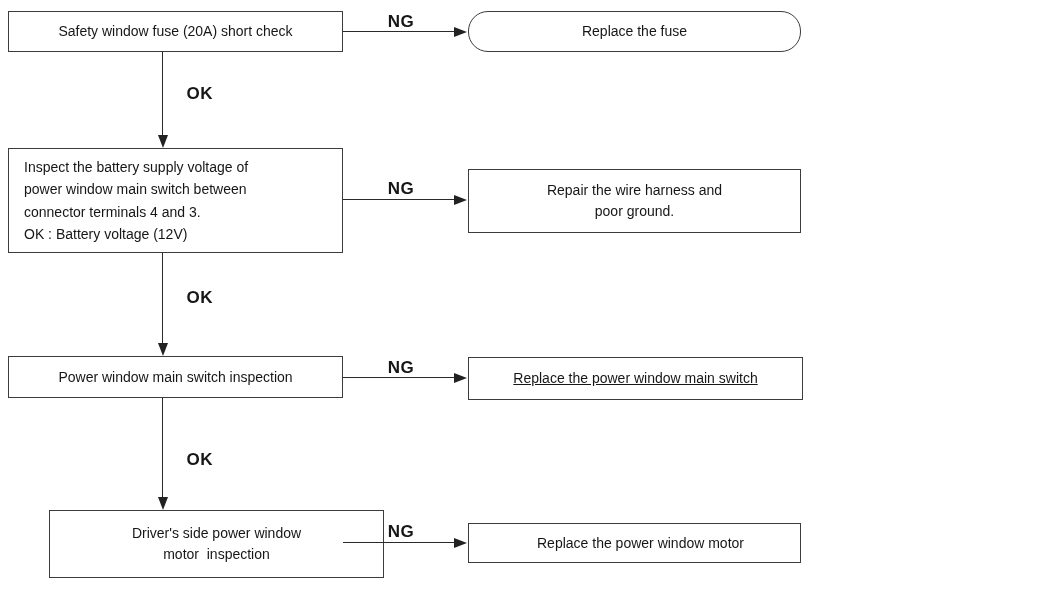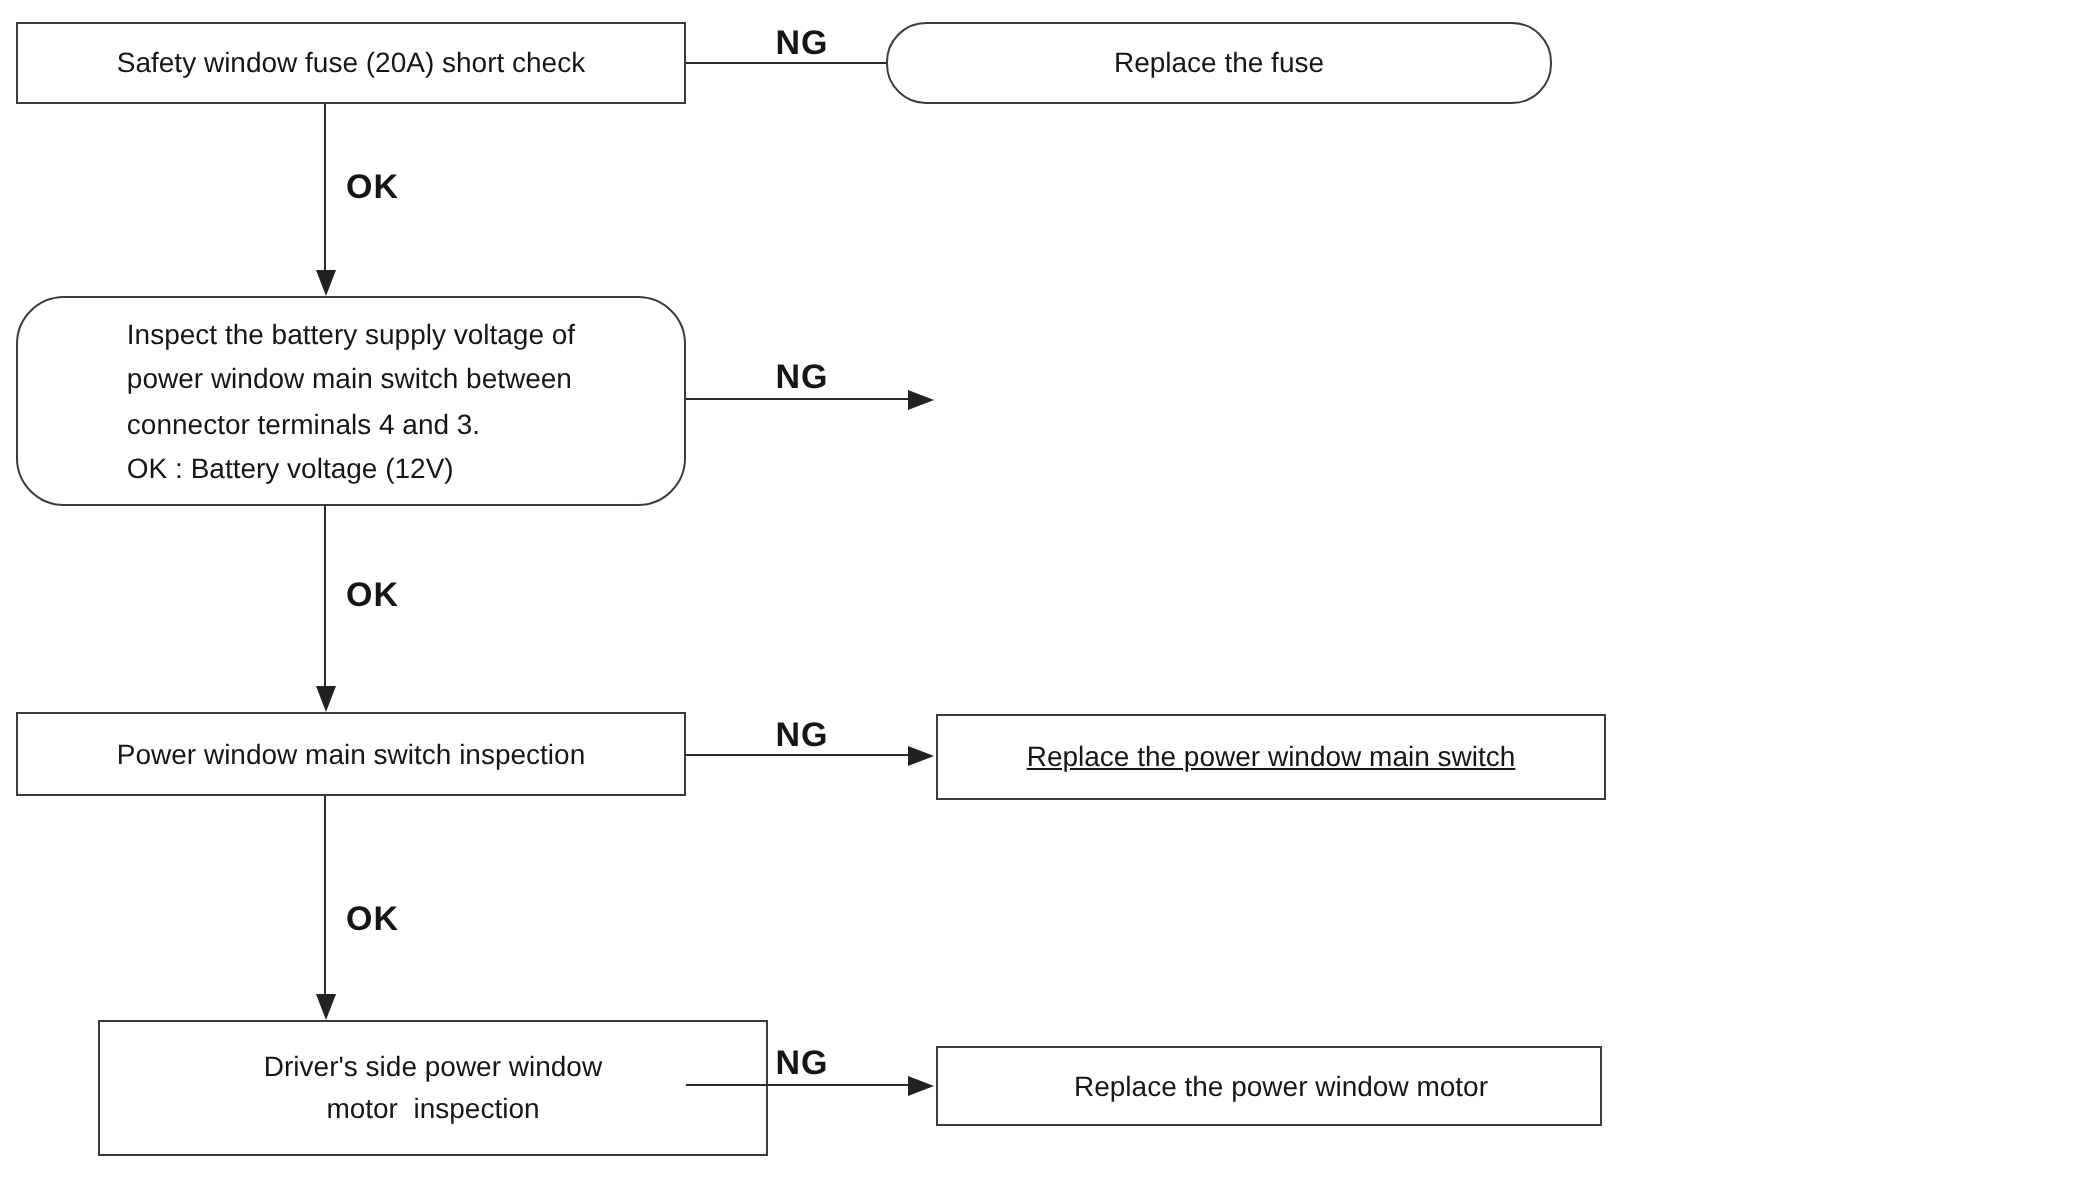--- a/index.html
+++ b/index.html
@@ -24,25 +24,24 @@
     display: flex;
     align-items: center;
     justify-content: center;
     font-size: 14px;
     line-height: 21px;
     text-align: center;
     white-space: pre-wrap;
     color: #161616;
   }
   .box.left-align {
-    justify-content: center;
+    justify-content: flex-start;
     text-align: left;
     padding: 8px 15px;
     line-height: 22.5px;
-    border-radius: 24px;
   }
   .hline {
     position: absolute;
     height: 0;
     border-top: 1.5px solid #2a2a2a;
   }
   .vline {
     position: absolute;
     width: 0;
     border-left: 1.5px solid #2a2a2a;
@@ -67,29 +66,29 @@
     position: absolute;
     font-size: 17px;
     font-weight: bold;
     letter-spacing: 0.5px;
     color: #161616;
     width: 50px;
     text-align: center;
   }
   .edge-label.ok {
     width: 40px;
-    text-align: left;
+    text-align: right;
   }
 
   
   .step-1   { left: 8px;   top: 11px;  width: 335px; height: 41px; }
   .hline-1  { left: 343px; top: 31px;  width: 112px; }
   .ahead-1  { left: 454px; top: 27px; }
   .ng-1     { left: 376px; top: 12px; }
-  .act-1    { left: 443px; top: 11px;  width: 333px; height: 41px; border-radius: 20px; }
+  .act-1    { left: 468px; top: 11px;  width: 333px; height: 41px; border-radius: 20px; }
   .vline-1  { left: 162px; top: 52px;  height: 85px; }
   .adown-1  { left: 158px; top: 135px; }
   .ok-1     { left: 173px; top: 84px; }
 
   
   .step-2   { left: 8px;   top: 148px; width: 335px; height: 105px; }
   .hline-2  { left: 343px; top: 199px; width: 112px; }
   .ahead-2  { left: 454px; top: 195px; }
   .ng-2     { left: 376px; top: 179px; }
   .act-2    { left: 468px; top: 169px; width: 333px; height: 64px; }
@@ -134,20 +133,24 @@
 
   <div class="box left-align step-2">
     <span>Inspect the battery supply voltage of
 power window main switch between
 connector terminals 4 and 3.
 OK : Battery voltage (12V)</span>
   </div>
   <div class="hline hline-2"></div>
   <div class="arrow-right ahead-2"></div>
   <div class="edge-label ng-2">NG</div>
+  <div class="box act-2">
+    <span>Repair the wire harness and
+poor ground.</span>
+  </div>
   <div class="vline vline-2"></div>
   <div class="arrow-down adown-2"></div>
   <div class="edge-label ok ok-2">OK</div>
 
   <div class="box step-3">
     <span>Power window main switch inspection</span>
   </div>
   <div class="hline hline-3"></div>
   <div class="arrow-right ahead-3"></div>
   <div class="edge-label ng-3">NG</div>

